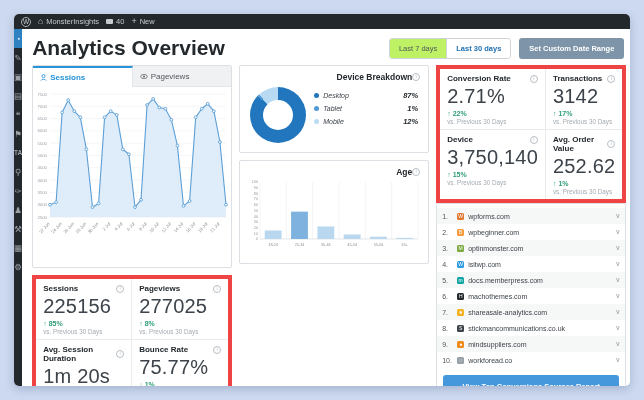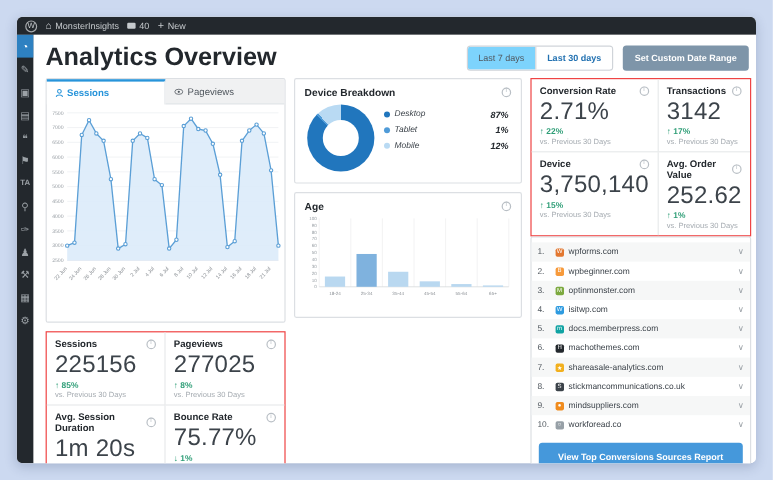--- a/index.html
+++ b/index.html
@@ -27,46 +27,46 @@
     color:#9ca2a7; font-size:8.5px; }
   .sb-item.active { background:#2e81c1; color:#fff; }
   .sb-item.txt { font-size:6.5px; font-weight:bold; }
 
   .content { flex:1; background:#fff; padding:4px 4px 6px 6px; }
   .header-row { display:flex; align-items:center; justify-content:space-between;
     height:30px; padding:0 2px 0 4px; }
   .page-title { font-size:21px; font-weight:bold; color:#23282d; }
   .range-group { display:flex; align-items:center; gap:8px; }
   .seg { display:flex; border:1px solid #d0d4d9; border-radius:3px; overflow:hidden; background:#fff; }
-  .seg-btn { font-size:7.5px; padding:5px 9px; background:#7dd3fc; color:#50575e; cursor:pointer; }
+  .seg-btn { font-size:7.5px; padding:5px 9px; background:#bef264; color:#50575e; cursor:pointer; }
   .seg-btn.active { background:#fff; color:#2271b1; font-weight:bold; border-left:1px solid #d0d4d9; }
   .custom-btn { font-size:7.5px; font-weight:bold; color:#fff; background:#7e95a9;
     padding:6px 10px; border-radius:3px; cursor:pointer; }
 
   .main { display:flex; gap:7px; padding:2px 0 0 4px; }
   .col1 { width:200px; } .col2 { width:190px; } .col3 { flex:1; }
 
   .panel { background:#fff; border:1px solid #dcdfe3; border-radius:2px; }
   .panel + .panel { margin-top:7px; }
   .panel-inner { padding:6px 8px; }
-  .panel-title-row { display:flex; justify-content:space-between; align-items:center; }
+  .panel-title-row { display:flex; justify-content:flex-end; align-items:center; }
   .panel-title { font-size:8.5px; font-weight:bold; color:#23282d; }
   .info { width:8px; height:8px; border:1px solid #b9bfc5; border-radius:50%; color:#b9bfc5;
     font-size:5.5px; line-height:1; display:flex; align-items:center; justify-content:center; flex:0 0 auto; }
 
   
   .tabs { display:flex; }
   .tab { flex:1; padding:5px 7px; font-size:8px; display:flex; align-items:center; gap:3px; cursor:pointer; }
   .tab.active { border-top:2px solid #2794da; color:#2794da; font-weight:bold; background:#fff;
     border-right:1px solid #e3e6e9; }
   .tab.inactive { background:#f0f1f2; color:#50575e; border-bottom:1px solid #e3e6e9; }
   .tab svg { flex:0 0 auto; }
 
   
-  .stats-grid { display:grid; grid-template-columns:1fr 1fr; border:1px solid #ef4444;
+  .stats-grid { display:grid; grid-template-columns:1fr 1fr; border:4px solid #ef4444;
     margin-top:7px; background:#fff; }
   .stat-cell { padding:5px 7px 4px; }
   .stat-cell:nth-child(odd) { border-right:1px solid #e8eaec; }
   .stat-cell:nth-child(-n+2) { border-bottom:1px solid #e8eaec; }
   .stat-head { display:flex; justify-content:space-between; align-items:center; }
   .stat-label { font-size:8px; font-weight:bold; color:#23282d; }
   .stat-value { font-size:20px; color:#3c434a; margin-top:2px; letter-spacing:.2px; }
   .delta { font-size:7px; font-weight:bold; margin-top:2px; color:#2f9e77; }
   .compare { font-size:6.3px; color:#a5abb1; margin-top:1px; }
 

